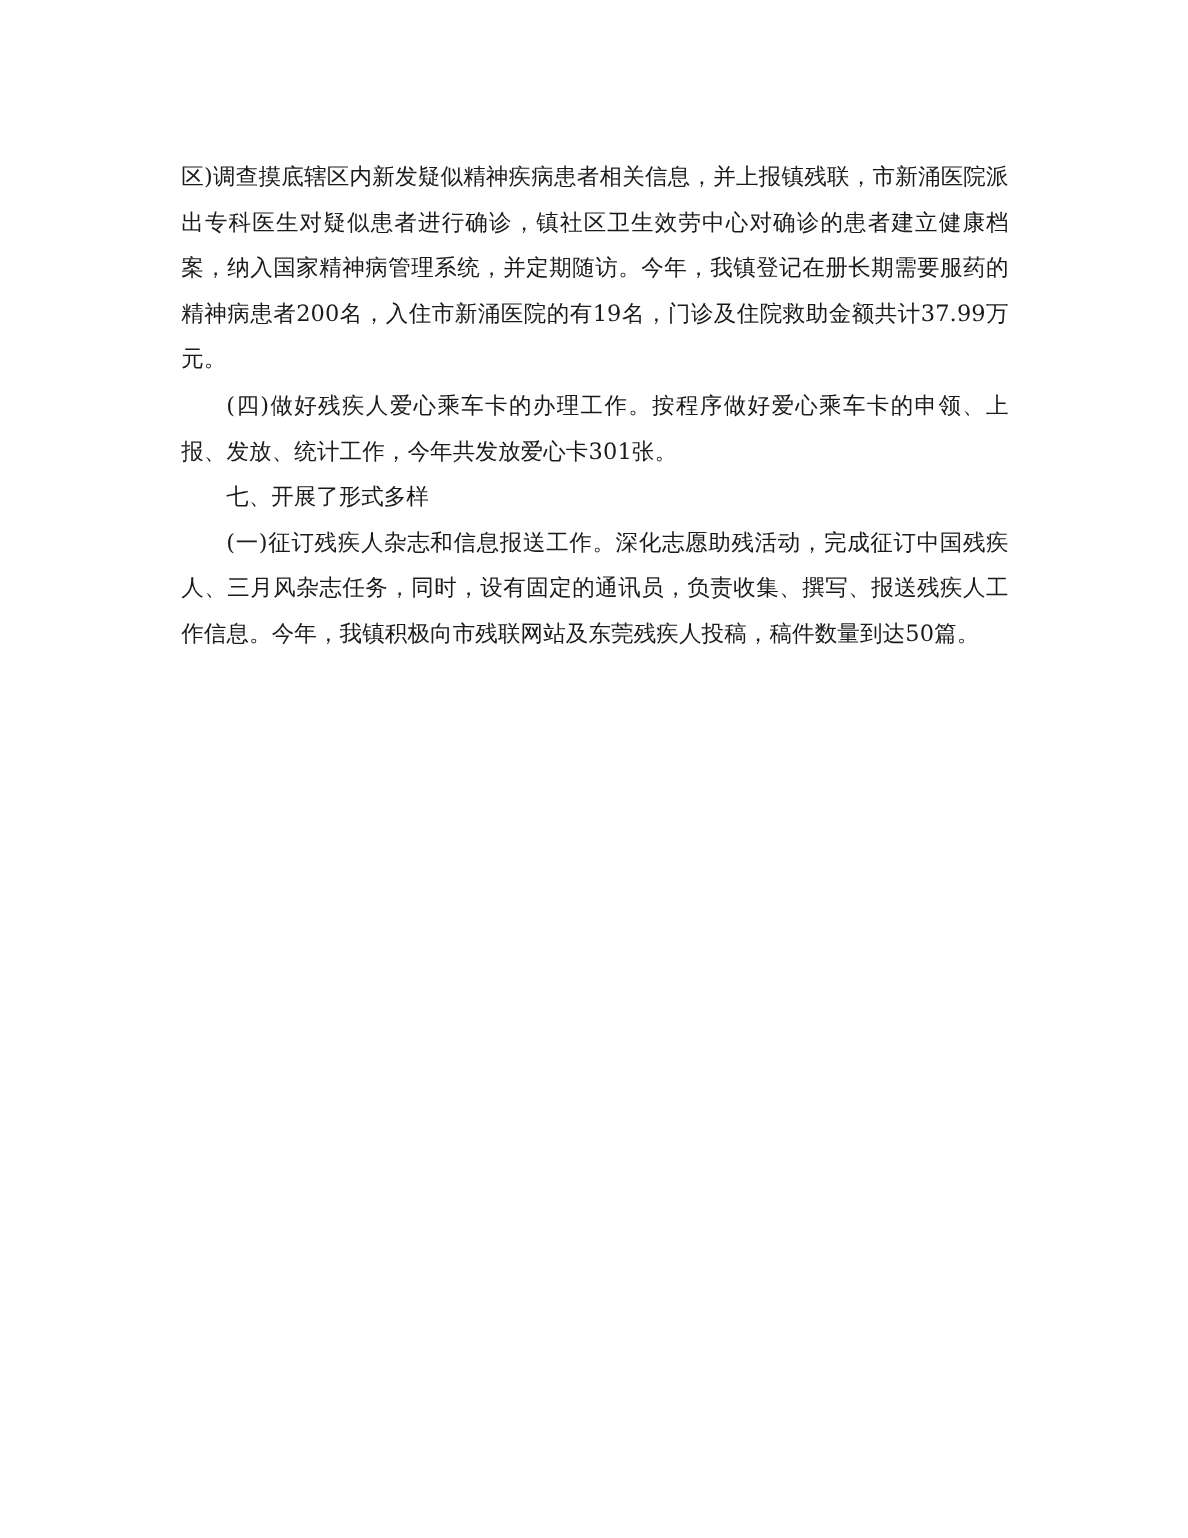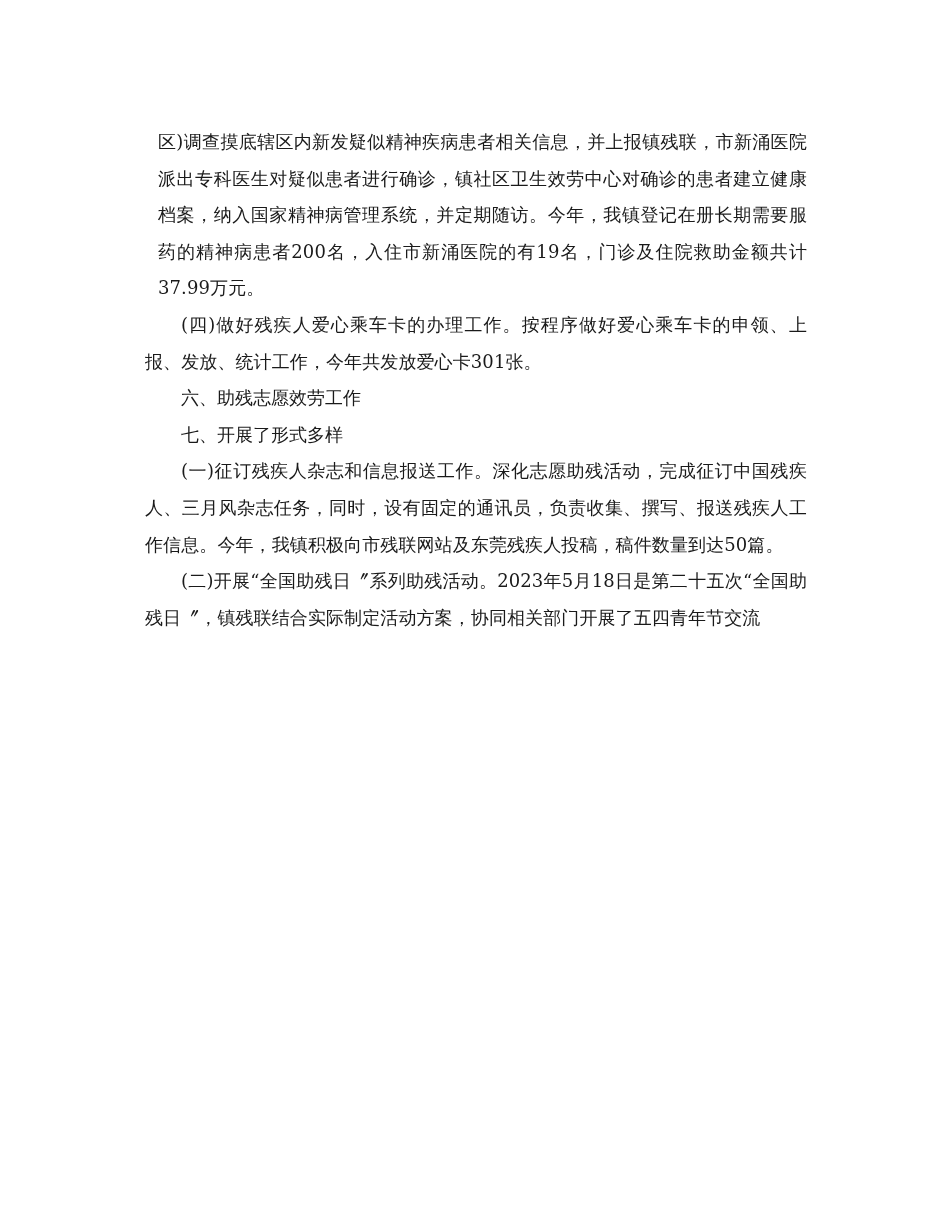--- a/index.html
+++ b/index.html
@@ -25,32 +25,29 @@
       text-align: justify;
     }
     .para {
       margin: 0;
       padding: 0;
       text-indent: 36px;
       letter-spacing: 0.1px;
     }
     .para.no-indent {
       text-indent: 0;
-      margin-left: 13px;
     }
     .heading {
       margin: 0;
       padding: 0;
       text-indent: 36px;
       font-weight: normal;
     }
   </style>
 </head>
 <body>
 
 <div class="page">
   <p class="para no-indent">区)调查摸底辖区内新发疑似精神疾病患者相关信息，并上报镇残联，市新涌医院派出专科医生对疑似患者进行确诊，镇社区卫生效劳中心对确诊的患者建立健康档案，纳入国家精神病管理系统，并定期随访。今年，我镇登记在册长期需要服药的精神病患者200名，入住市新涌医院的有19名，门诊及住院救助金额共计37.99万元。</p>
   <p class="para">(四)做好残疾人爱心乘车卡的办理工作。按程序做好爱心乘车卡的申领、上报、发放、统计工作，今年共发放爱心卡301张。</p>
-  <p class="heading">六、助残志愿效劳工作</p>
   <p class="heading">七、开展了形式多样</p>
   <p class="para">(一)征订残疾人杂志和信息报送工作。深化志愿助残活动，完成征订中国残疾人、三月风杂志任务，同时，设有固定的通讯员，负责收集、撰写、报送残疾人工作信息。今年，我镇积极向市残联网站及东莞残疾人投稿，稿件数量到达50篇。</p>
-  <p class="para">(二)开展“全国助残日〞系列助残活动。2023年5月18日是第二十五次“全国助残日〞，镇残联结合实际制定活动方案，协同相关部门开展了五四青年节交流</p>
 </div>
 
 </body></html>

